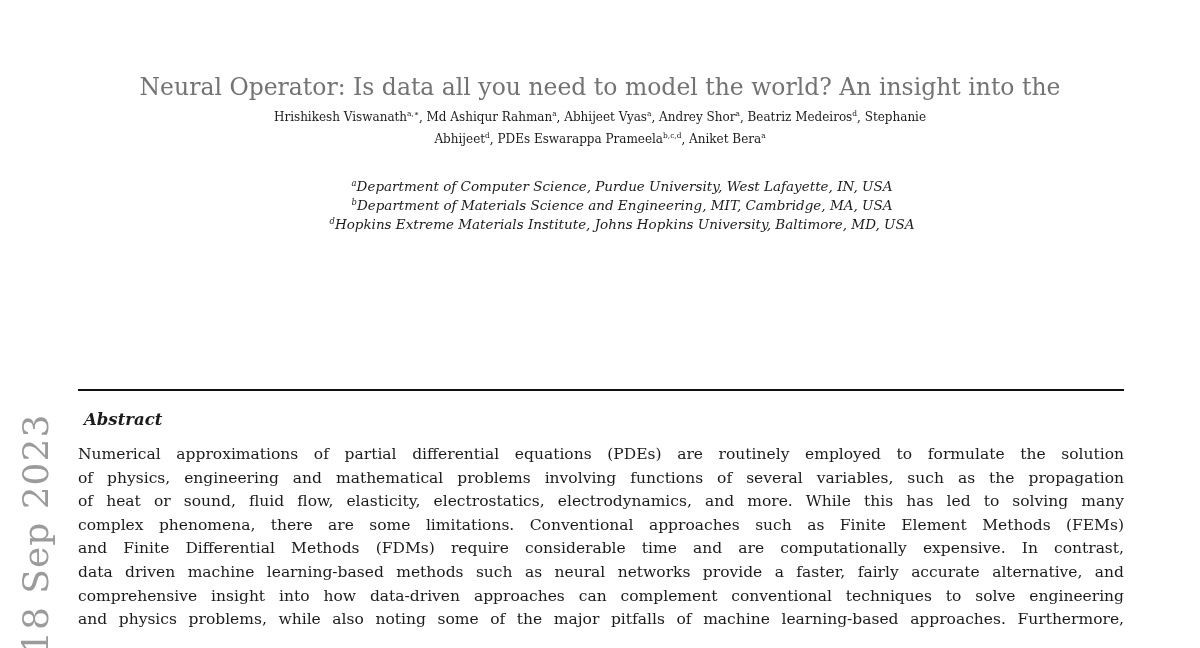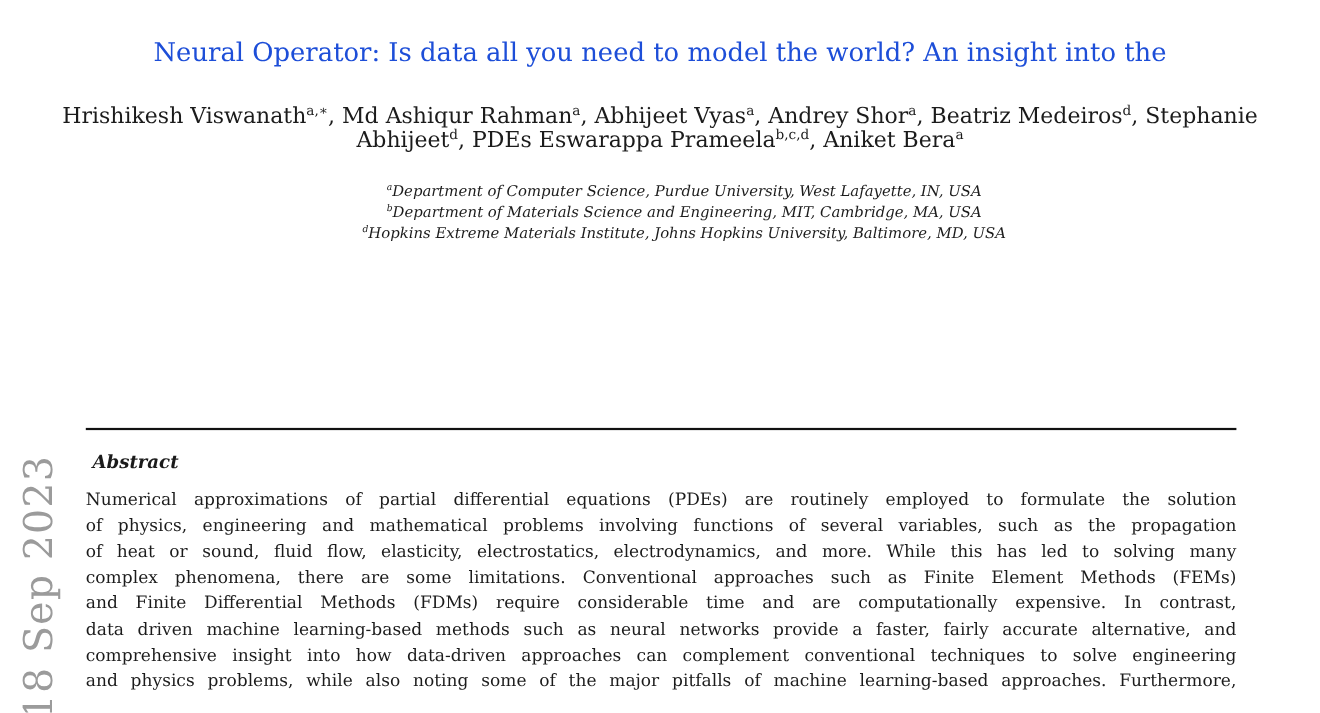--- a/index.html
+++ b/index.html
@@ -19,31 +19,30 @@
     transform: rotate(-90deg);
     transform-origin: 0 0;
     font-size: 36px;
     line-height: 40px;
     color: #9b9b9b;
     white-space: nowrap;
     letter-spacing: 1px;
   }
   .title {
     margin: 0;
-    padding-top: 28px;
+    padding-top: 68px;
     text-align: center;
     font-size: 23.5px;
     font-weight: normal;
     line-height: 38px;
-    color: #1d4ed8;
+    color: #737373;
   }
   .authors {
-    margin-top: 28px;
     text-align: center;
-    font-size: 20px;
+    font-size: 12px;
     line-height: 22px;
   }
   .authors sup, .affiliations sup {
     font-size: 0.62em;
     line-height: 0;
   }
   .affiliations {
     margin-top: 27px;
     text-align: center;
     font-style: italic;

